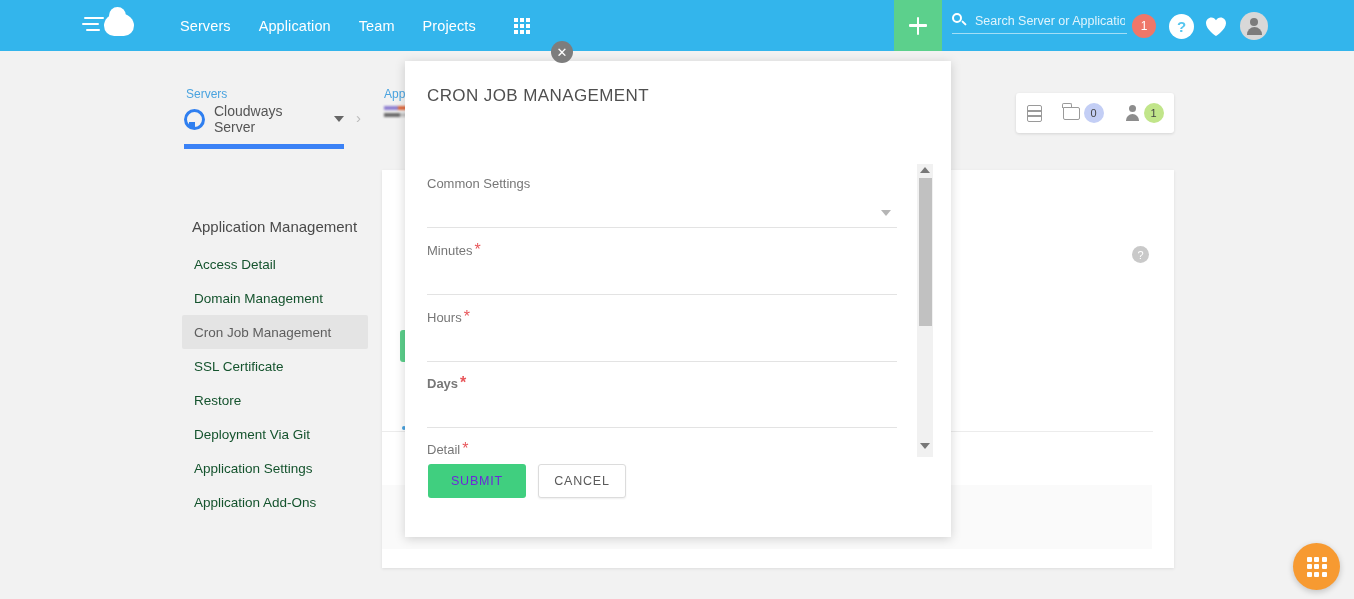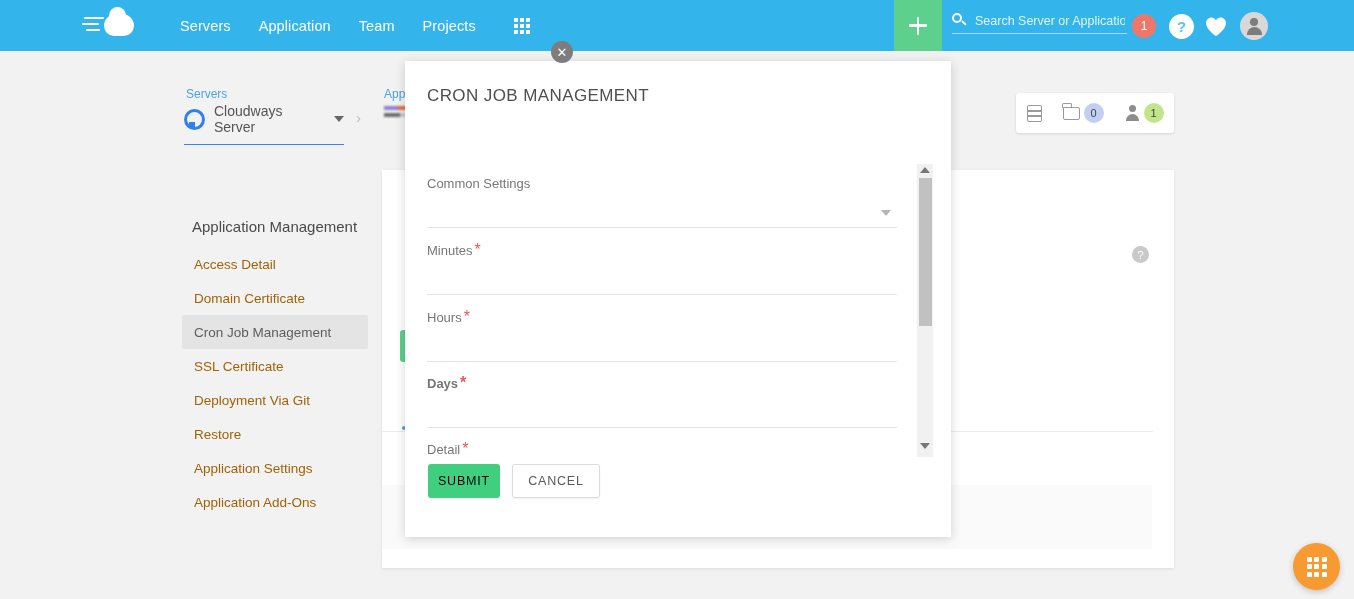--- a/index.html
+++ b/index.html
@@ -108,21 +108,21 @@
   .avatar-top .bd { width: 15px; height: 8px; border-radius: 8px 8px 0 0; background: #7c7c7c; position: absolute; top: 15px; }
 
   
   .page { position: absolute; left: 0; top: 51px; width: 1354px; height: 548px; background: #f2f2f2; }
 
   
   .crumb-servers { position: absolute; left: 186px; top: 36px; font-size: 12px; color: #4aa3df; }
   .server-pick {
     position: absolute; left: 184px; top: 52px; width: 160px;
     display: flex; align-items: center; padding-bottom: 9px;
-    border-bottom: 1px solid #3b82f6; cursor: pointer;
+    border-bottom: 5px solid #3b82f6; cursor: pointer;
   }
   .do-logo {
     width: 21px; height: 21px; border-radius: 50%;
     border: 3px solid #2f7ff0; position: relative; flex: 0 0 auto;
   }
   .do-logo:after {
     content: ""; position: absolute; left: 2px; bottom: -1px;
     width: 6px; height: 6px; background: #2f7ff0;
   }
   .server-name { font-size: 14px; color: #555; margin-left: 9px; }
@@ -167,21 +167,21 @@
   .pill-green { background: #c1e58a; }
   .person-icon { width: 15px; height: 16px; position: relative; }
   .person-icon .ph { position: absolute; left: 4px; top: 0; width: 7px; height: 7px; border-radius: 50%; background: #8d8d8d; }
   .person-icon .pb { position: absolute; left: 1px; top: 9px; width: 13px; height: 7px; border-radius: 7px 7px 0 0; background: #8d8d8d; }
 
   
   .sidebar { position: absolute; left: 182px; top: 122px; width: 186px; margin-top: 45px; }
   .sb-title { font-size: 15px; color: #4a4a4a; padding: 0 0 12px 10px; }
   .sb-item {
     height: 34px; display: flex; align-items: center;
-    padding-left: 12px; font-size: 13.5px; color: #a16207; cursor: pointer;
+    padding-left: 12px; font-size: 13.5px; color: #14532d; cursor: pointer;
     border-radius: 2px;
   }
   .sb-item.active { background: #e4e4e4; color: #5e5e5e; }
 
   
   .main-panel {
     position: absolute; left: 382px; top: 119px;
     width: 792px; height: 398px; background: #fff;
     box-shadow: 0 1px 3px rgba(0,0,0,.09);
   }
@@ -246,21 +246,21 @@
   }
   .sc-arrow-up { top: 167px; border-bottom: 6px solid #787878; }
   .sc-arrow-dn { top: 443px; border-top: 6px solid #787878; }
 
   .modal-actions { position: absolute; left: 428px; top: 464px; display: flex; gap: 12px; }
   .btn {
     height: 34px; border-radius: 3px; font-size: 12.5px; letter-spacing: .8px;
     display: flex; align-items: center; justify-content: center; cursor: pointer;
     font-family: "Liberation Sans", sans-serif;
   }
-  .btn-submit { width: 72px; background: #40cf7f; color: #000000; border: none; }
+  .btn-submit { width: 98px; background: #40cf7f; color: #6d28d9; border: none; }
   .btn-cancel { width: 88px; background: #fff; color: #5a5a5a; border: 1px solid #dcdcdc; box-shadow: 0 1px 2px rgba(0,0,0,.07); }
 
   
   .fab {
     position: absolute; left: 1293px; top: 543px;
     width: 47px; height: 47px; border-radius: 50%;
     background: #f79a31; box-shadow: 0 2px 6px rgba(0,0,0,.2);
     display: flex; align-items: center; justify-content: center; cursor: pointer;
   }
   .fab .g { display: grid; grid-template-columns: repeat(3, 5px); grid-template-rows: repeat(3, 5px); gap: 2.5px; }
@@ -352,25 +352,25 @@
           <span class="ph"></span>
           <span class="pb"></span>
         </span>
       <span class="pill pill-green">1</span>
     </div>
   </div>
 
   <div class="sidebar">
     <div class="sb-title">Application Management</div>
     <div class="sb-item">Access Detail</div>
-    <div class="sb-item">Domain Certificate</div>
+    <div class="sb-item">Domain Management</div>
     <div class="sb-item active">Cron Job Management</div>
     <div class="sb-item">SSL Certificate</div>
+    <div class="sb-item">Restore</div>
     <div class="sb-item">Deployment Via Git</div>
-    <div class="sb-item">Restore</div>
     <div class="sb-item">Application Settings</div>
     <div class="sb-item">Application Add-Ons</div>
   </div>
 
   <div class="main-panel">
     <div class="mp-heading"></div>
     <div class="mp-sub"></div>
     <div class="mp-btn"></div>
     <div class="mp-dot"></div>
     <div class="mp-help">?</div>

